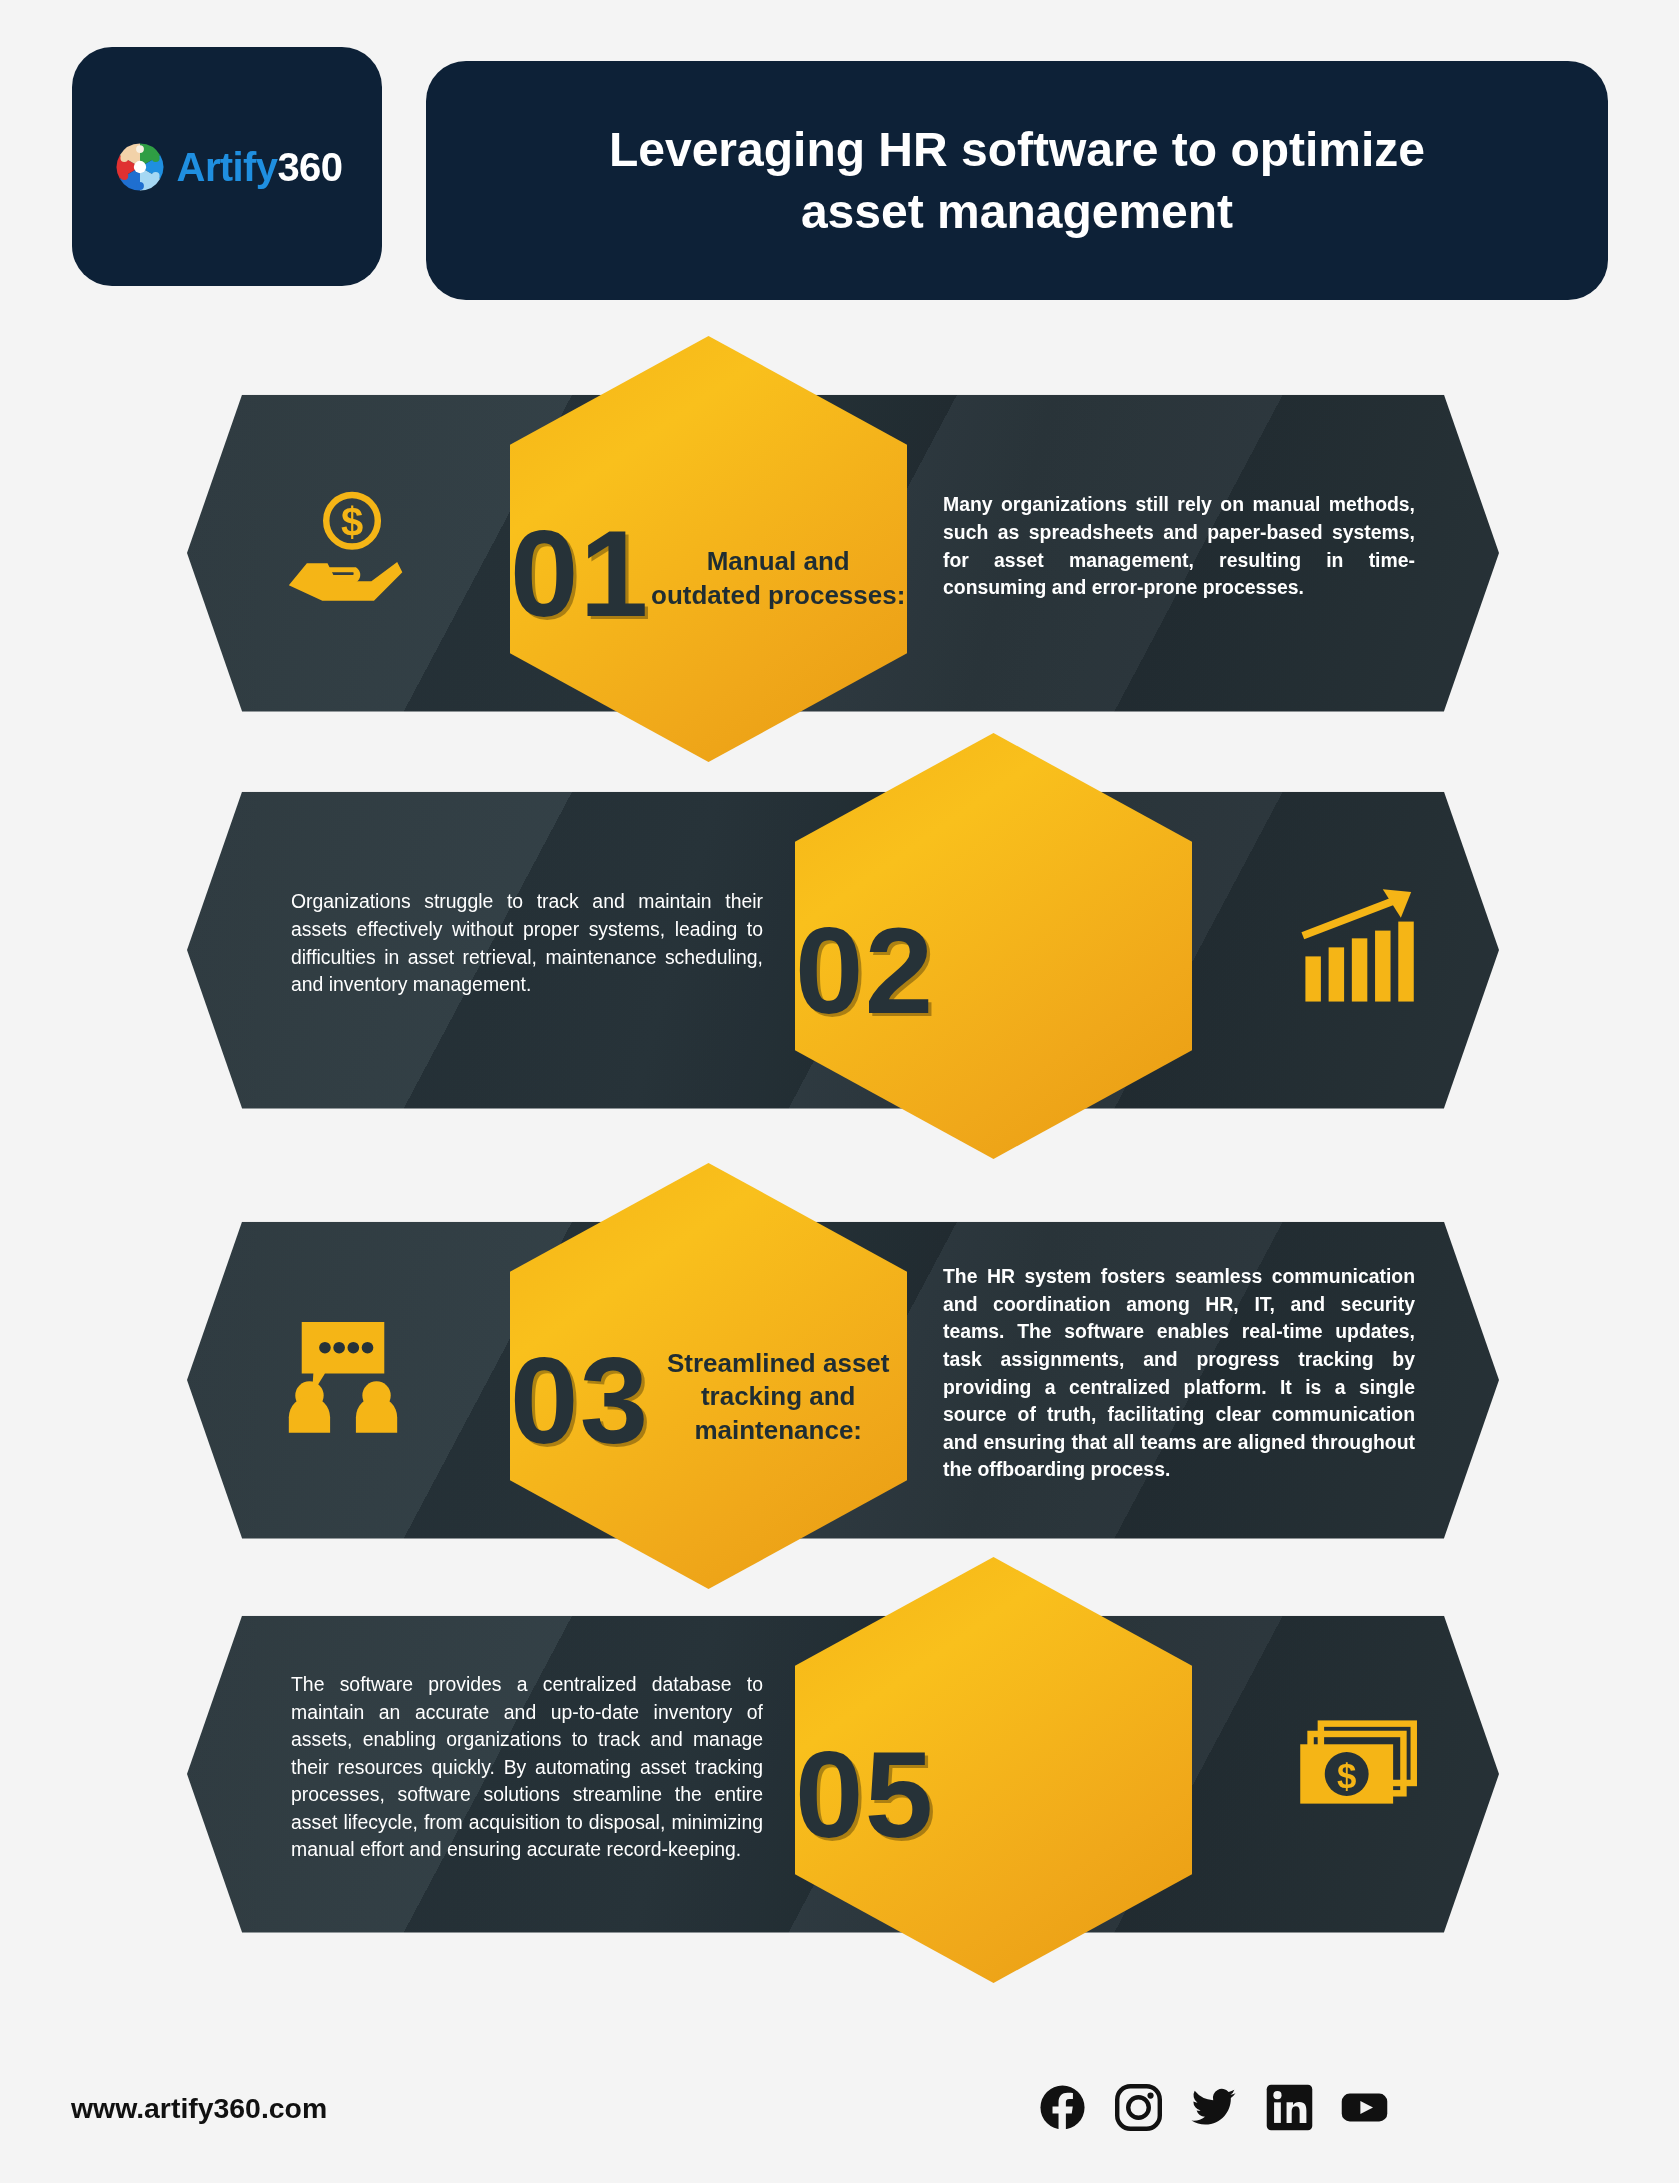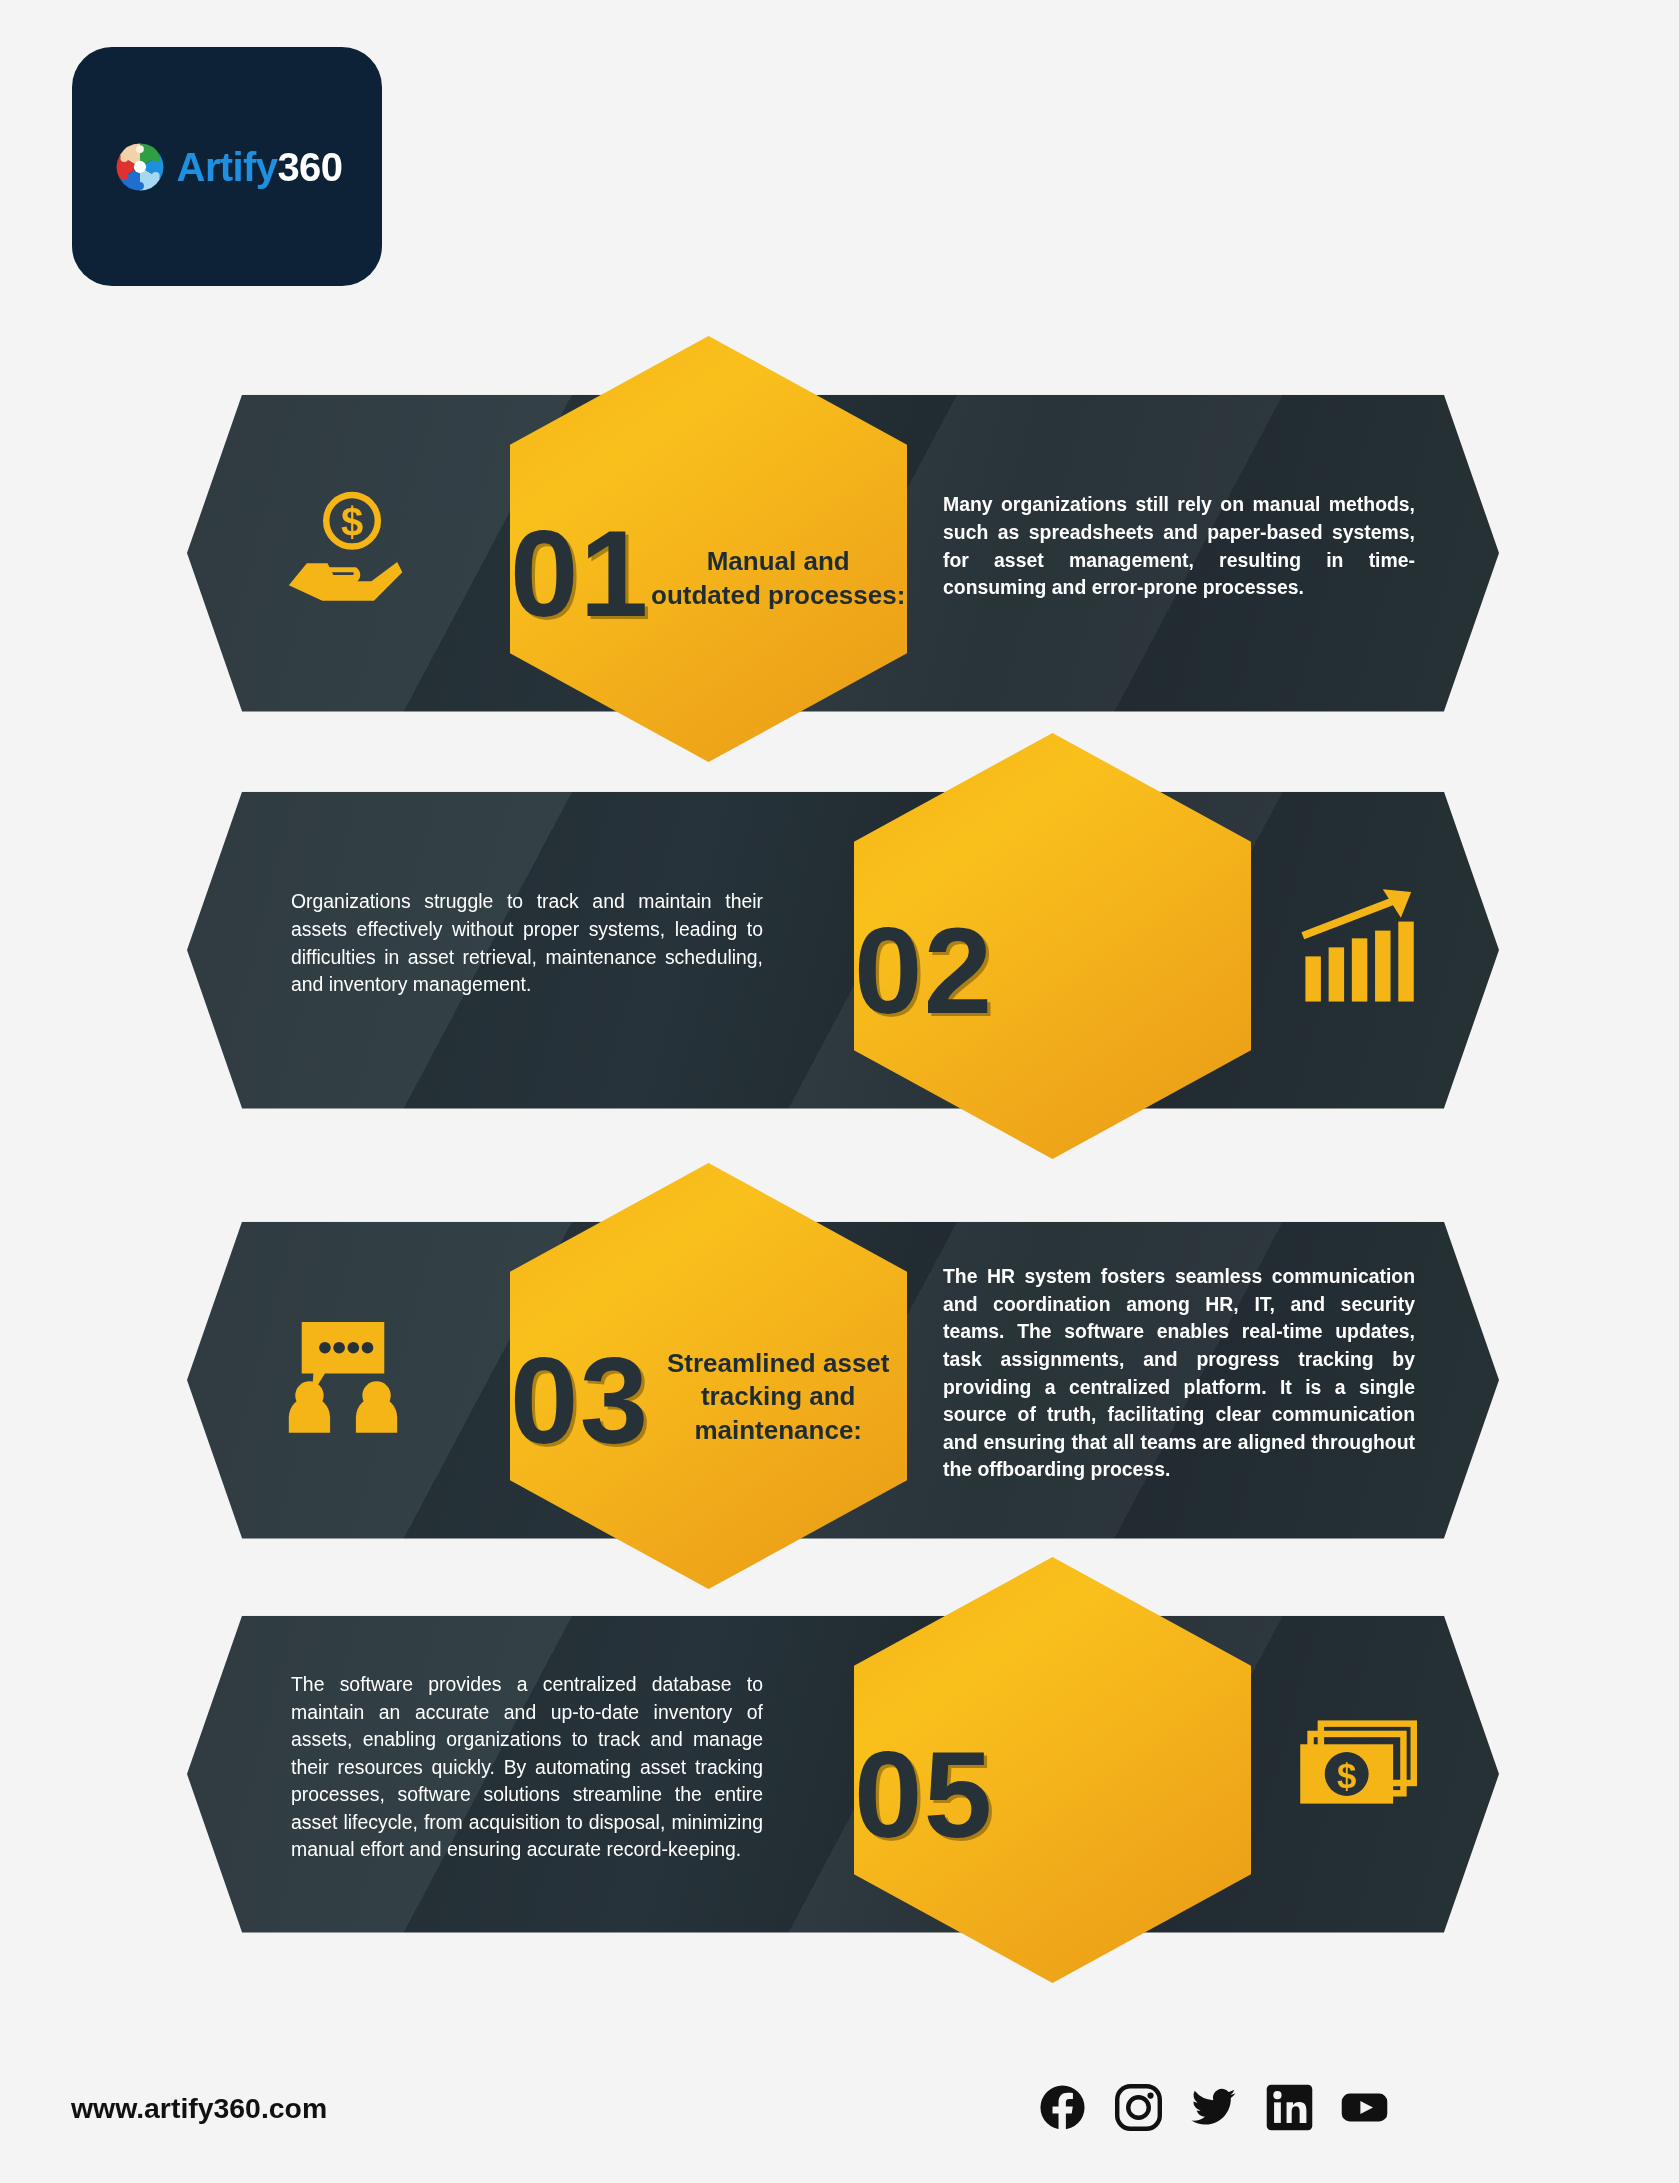--- a/index.html
+++ b/index.html
@@ -77,21 +77,21 @@
   
   .hex {
     position:absolute; width:397px; height:426px; z-index:8;
     background:linear-gradient(145deg,#f5b516 0%, #f9c01c 28%, #f0a81a 72%, #e89b12 100%);
     clip-path:polygon(50% 0%, 100% 25.5%, 100% 74.5%, 50% 100%, 0% 74.5%, 0% 25.5%);
     filter:drop-shadow(0 10.3px 18px rgba(0,0,0,0.26));
     display:flex; flex-direction:row; align-items:center;
     padding-top:50px;
   }
   .hex-left  { left:510px; top:-52px; }
-  .hex-right { left:854px; top:-52px;gap:8px; }
+  .hex-right { left:795px; top:-52px;gap:8px; }
   .hex-num {
     font-size:123px; font-weight:bold; color:#263238; line-height:0.92;
     letter-spacing:1.3px;
     text-shadow:3.2px 3.2px 0 rgba(0,0,0,0.30);
   }
   .hex-label {
     margin-top:9px; font-size:26px; font-weight:bold; color:#1f2d33;
     text-align:center; line-height:1.28; max-width:278px;
   }
   .hex-label.tight { margin-top:-7.8px; }
@@ -132,20 +132,23 @@
               <circle cx="22" cy="34" r="7" fill="#f2d2a9"></circle>
             </g>
           </svg>
         </span>
         <span class="logo-text">
           <span class="logo-artify">Artify</span><span class="logo-360">360</span>
         </span>
       </div>
     </div>
 
+    <div class="title-box">
+      <div class="title-text">Leveraging HR software to optimize asset management</div>
+    </div>
   </div>
 
   <div class="section s1">
     <div class="banner"></div>
 
     <div class="icon-slot icon-left">
       <span class="ico">
         <svg viewBox="0 0 100 100" width="136" height="129">
           <circle cx="57" cy="30" r="20" fill="none" stroke="#f5b516" stroke-width="5"></circle>
           <text x="57" y="42" font-size="31" font-weight="bold" fill="#f5b516" text-anchor="middle" font-family="Liberation Sans, sans-serif">$</text>

